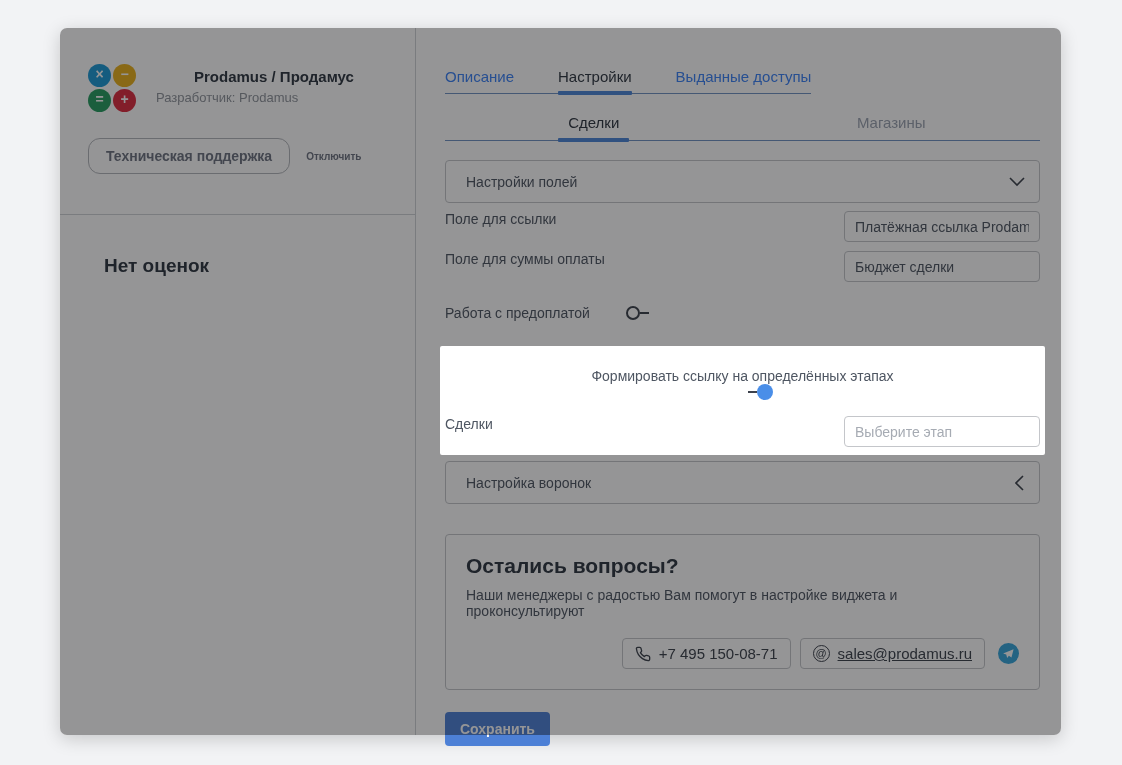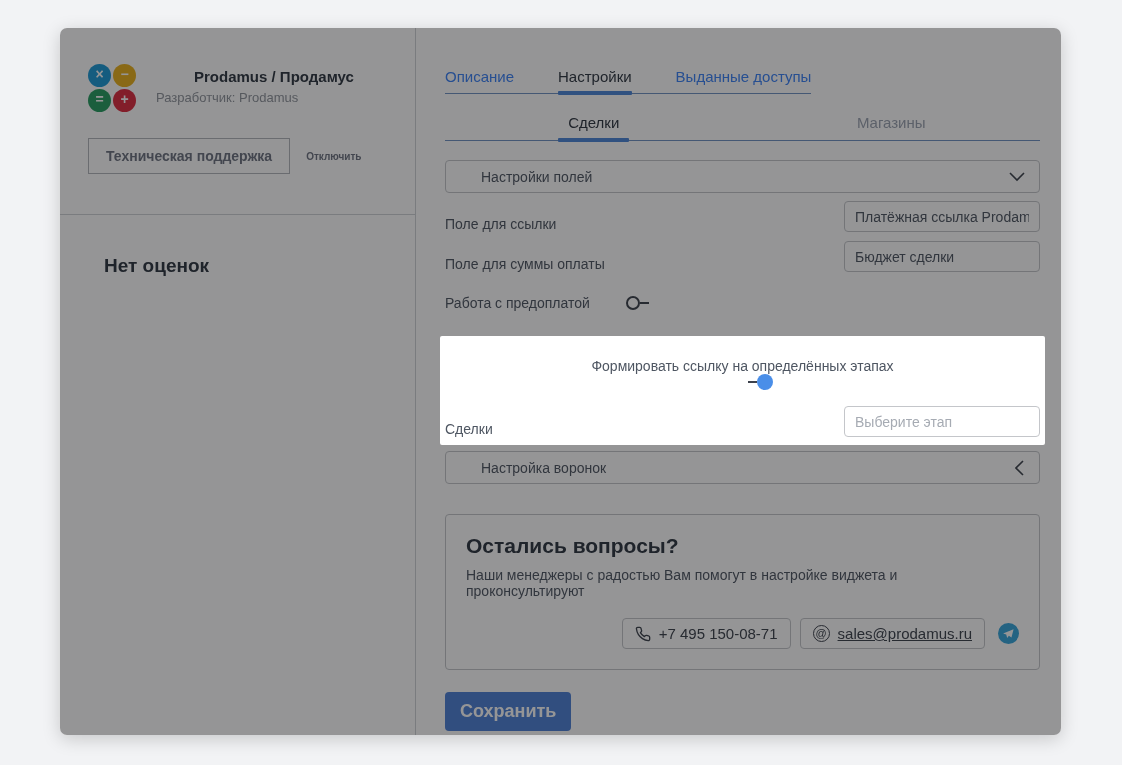--- a/index.html
+++ b/index.html
@@ -32,21 +32,21 @@
     width:23px; height:23px; border-radius:50%;
     color:#fff; font-weight:bold; font-size:14px; line-height:21px;
     text-align:center;
   }
   .lc-blue { background:#1c9ad6; } .lc-yellow { background:#eab11c; }
   .lc-green { background:#279e60; } .lc-red { background:#dd2b3f; }
   .app-title { font-size:15px; font-weight:bold; color:#2e3640; padding-top:4px;margin-left:38px; }
   .app-dev { font-size:13px; color:#8f949c; margin-top:5px; }
   .sidebar-actions { display:flex; align-items:center; padding:26px 28px 0 28px; }
   .btn-outline {
-    border:1px solid #b3b6bb; border-radius:0; background:transparent;
+    border:1px solid #b3b6bb; border-radius:12px; background:transparent;
     padding:9px 17px; font-size:14px; font-weight:bold; color:#6d7380;
     font-family:inherit; cursor:pointer;
   }
   .btn-plain {
     border:none; background:transparent; margin-left:16px;
     font-size:10px; font-weight:bold; color:#6d7380; font-family:inherit; cursor:pointer;
   }
   .sidebar-divider { border:none; border-top:1px solid #cfd2d6; margin-top:40px; }
   .no-ratings { font-size:19px; font-weight:bold; color:#2e3640; padding:40px 28px 0 44px; }
   
@@ -64,28 +64,28 @@
   }
   .subtabs { margin-top:20px; display:flex; border-bottom:1px solid #7093c3; }
   .subtab { flex:1; display:flex; justify-content:center; padding-bottom:9px; cursor:pointer; }
   .subtab-label { font-size:15px; color:#9aa2b0; position:relative; padding:0 10px; }
   .subtab.active .subtab-label { color:#2e3640; }
   .subtab.active .subtab-label::after {
     content:""; position:absolute; left:0; right:0; bottom:-11px;
     height:4px; background:#4c87d8; border-radius:1px;
   }
   .section-header {
-    margin-top:19px; height:33px; border:1px solid #c4c6ca; border-radius:4px;
+    margin-top:19px; height:43px; border:1px solid #c4c6ca; border-radius:4px;
     display:flex; align-items:center; justify-content:space-between;
-    padding:0 14px 0 35px; cursor:pointer; background:transparent;
+    padding:0 14px 0 20px; cursor:pointer; background:transparent;
   }
   .section-header-label { font-size:14px; color:#4e5662; }
   .chev { stroke:#3c424c; stroke-width:1.6; fill:none; }
   .form-row {
-    display:flex; align-items:flex-end; justify-content:space-between;
+    display:flex; align-items:flex-start; justify-content:space-between;
     margin-top:8px; min-height:31px; margin-bottom:9px;
   }
   .form-label { font-size:14px; color:#4e5662; }
   .form-input {
     width:196px; height:31px; border:1px solid #c4c6ca; border-radius:4px;
     padding:0 10px; font-size:14px; color:#4e5662; font-family:inherit;
     background:#fff; outline:none;
   }
   .form-input::placeholder { color:#a6abb3; }
   .toggle-row { display:flex; align-items:center; margin-top:20px; min-height:22px; }
@@ -114,21 +114,21 @@
     padding:6px 12px; font-size:15px; color:#3c424c; font-family:inherit; cursor:pointer;
   }
   .contact-btn .underlined { text-decoration:underline; color:#3c424c; }
   .icon-at {
     width:17px; height:17px; border:1px solid #3c424c; border-radius:50%;
     font-size:11px; line-height:15px; text-align:center; color:#3c424c;
   }
   .tg-link { display:inline-flex; margin-left:4px; cursor:pointer; }
   .save-btn {
     margin-top:22px; background:#4d80d6; color:#fff; border:none; border-radius:4px;
-    padding:9px 15px; font-size:18px; font-weight:bold; font-family:inherit; cursor:pointer;text-align:right;
+    padding:9px 15px; font-size:14px; font-weight:bold; font-family:inherit; cursor:pointer;text-align:right;
   }
 </style>
 </head>
 <body>
 
 <div class="modal">
 
   <aside class="sidebar">
     <div class="sidebar-head">
       <div class="logo-grid">

